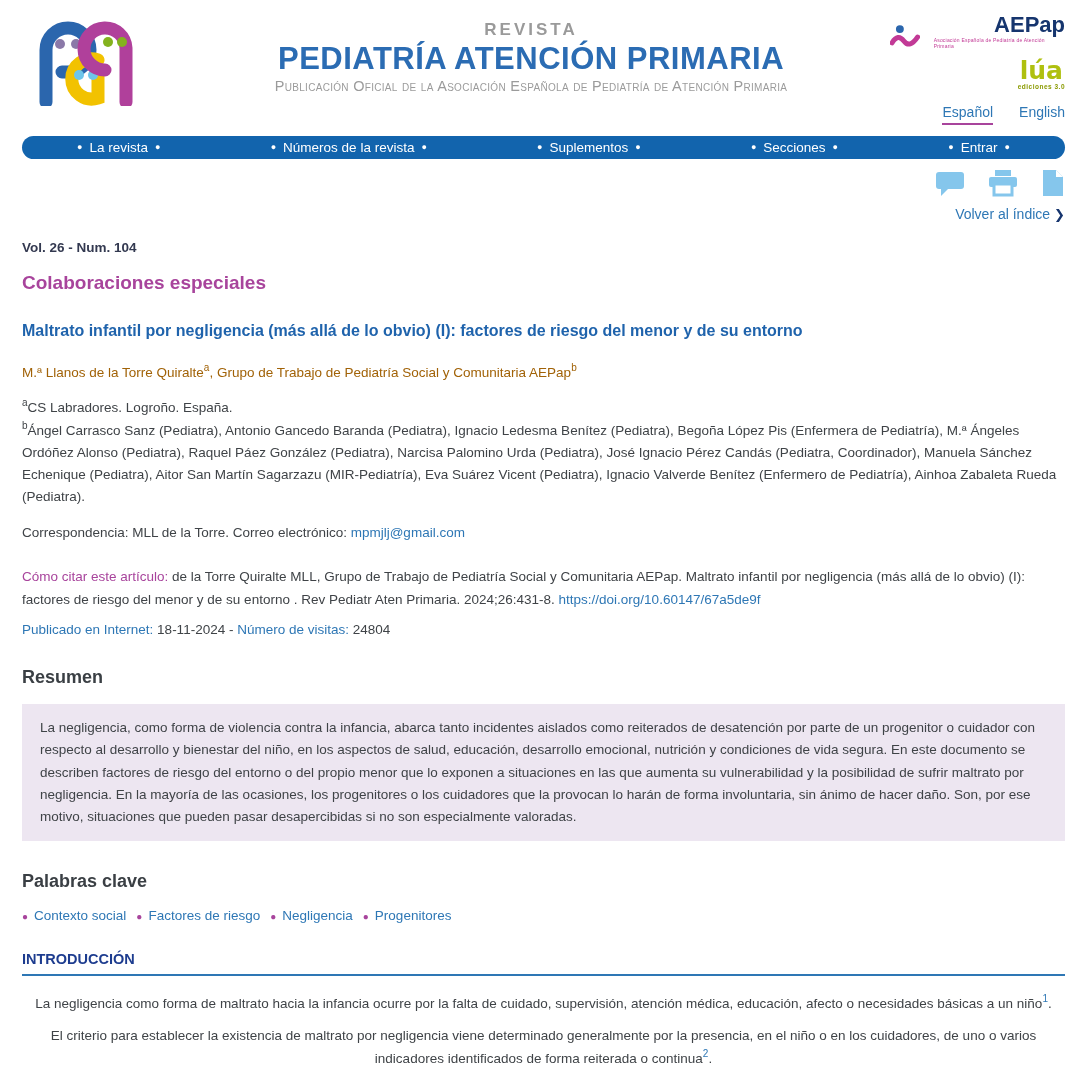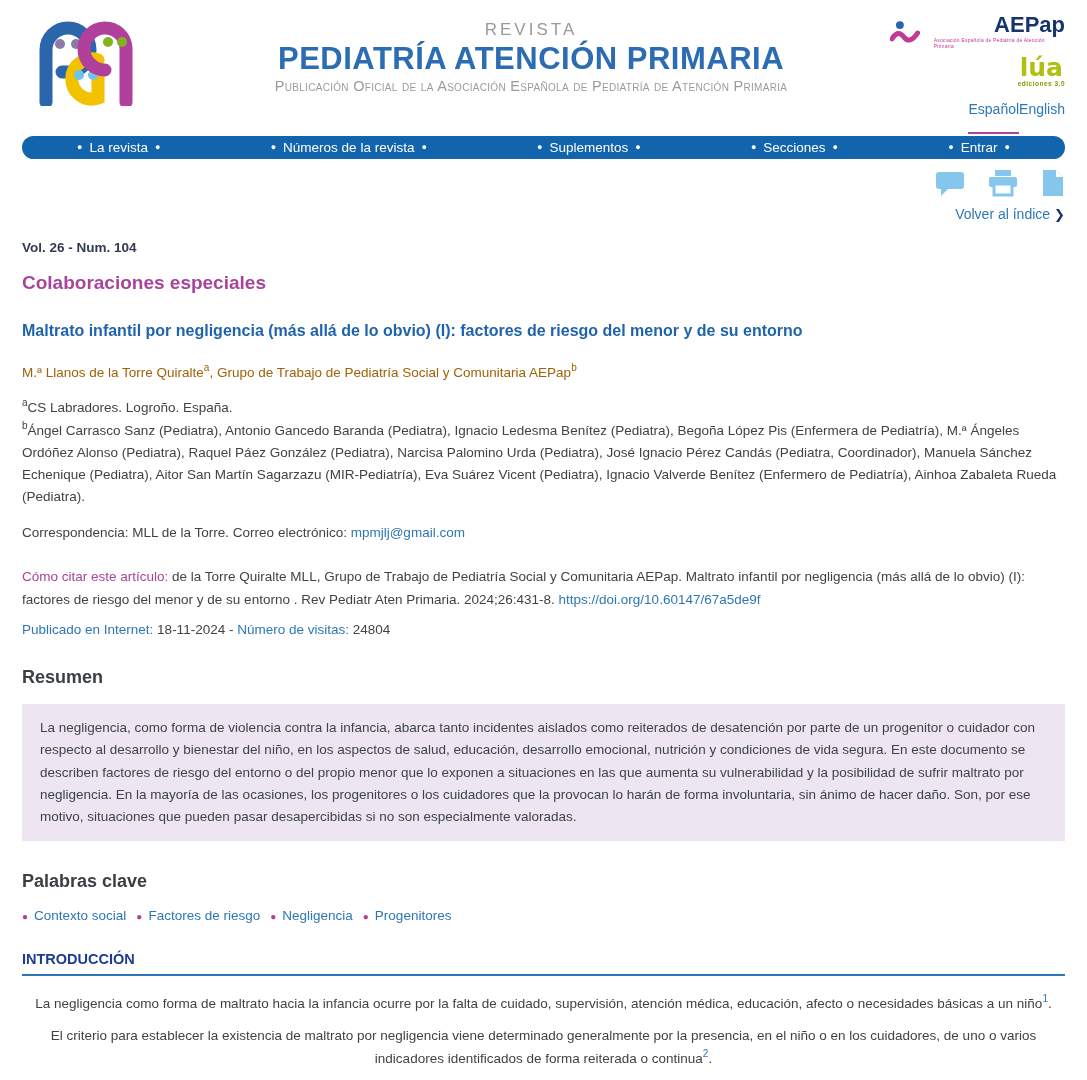--- a/index.html
+++ b/index.html
@@ -16,39 +16,39 @@
   
   .header {
     display: grid;
     grid-template-columns: 150px 1fr 175px;
     padding: 12px 22px 0 22px;
     align-items: start;
     height: 132px;
   }
   .masthead { text-align: center; padding-top: 8px; }
   .revista-label {
-    color: #9a9a9a; font-size: 17px; letter-spacing: 3px; font-weight: 400;
+    color: #9a9a9a; font-size: 17px; letter-spacing: 3px; font-weight: 700;
   }
   .journal-title {
     color: #2b6cb3; font-size: 31px; font-weight: 700; letter-spacing: 0.5px;
     margin-top: 2px; line-height: 1.1;
   }
   .journal-subtitle {
     color: #9b9b9b; font-size: 14.5px; font-variant: small-caps; margin-top: 2px;
     letter-spacing: 0.3px;
   }
   .right-col { text-align: right; padding-top: 2px; }
-  .aepap-row { display: inline-flex; align-items: center; gap: 14px; }
+  .aepap-row { display: inline-flex; align-items: flex-end; gap: 14px; }
   .aepap-text { color: #16356e; font-weight: 700; font-size: 22px; line-height: 1; }
   .aepap-sub { color: #c23a96; font-size: 5px; letter-spacing: 0.2px; margin-top: 1px; text-align: left; }
   .lua-block { margin-top: 8px; display: inline-block; text-align: center; }
   .lua-text { color: #afc00f; font-weight: 700; font-size: 25px; line-height: 0.9; font-family: "DejaVu Sans", sans-serif; }
   .lua-sub { color: #8a9a00; font-weight: 700; font-size: 6.5px; letter-spacing: 0.5px; }
   .lang-row { margin-top: 12px; font-size: 14px; }
-  .lang { margin-left: 0; display: inline-block; padding-bottom: 15px; }
+  .lang { margin-left: 26px; display: inline-block; padding-bottom: 3px; }
   .lang.active { border-bottom: 2px solid #a8449c; }
 
   
   .nav-bar {
     margin: 4px 22px 0 22px;
     background: #1264ad;
     border-radius: 12px;
     height: 23px;
     display: flex;
     align-items: center;

